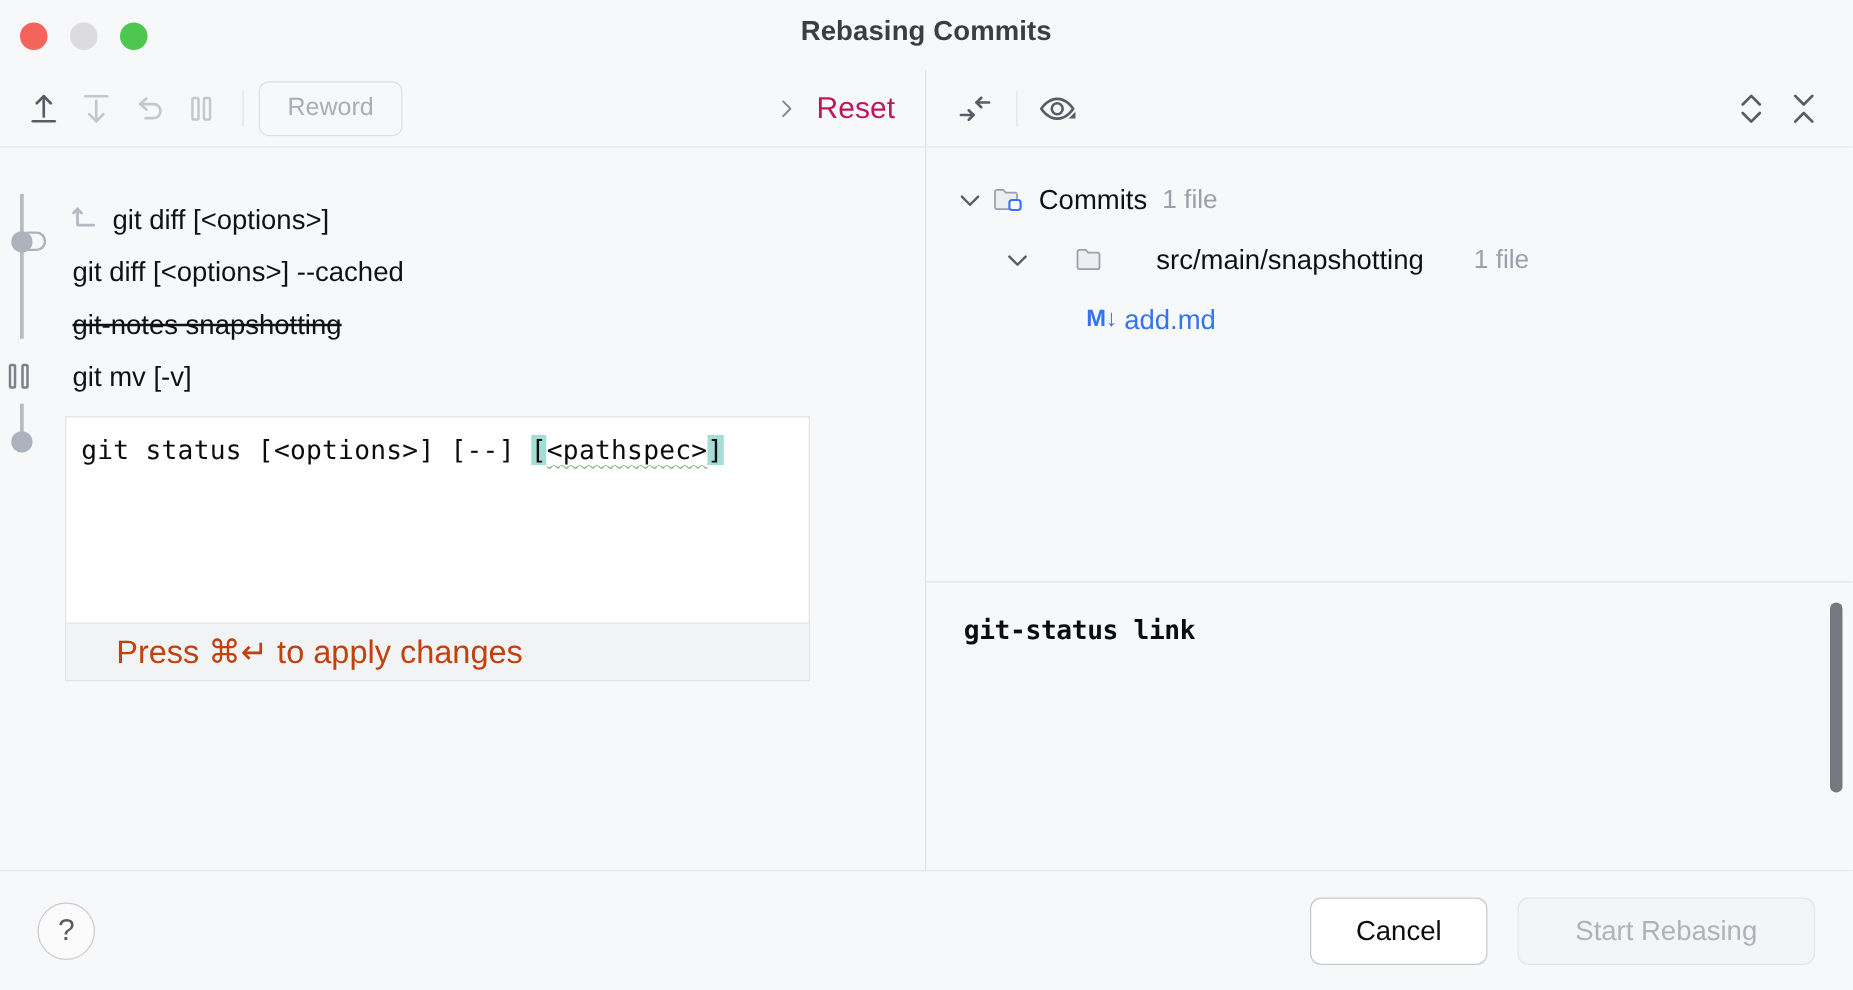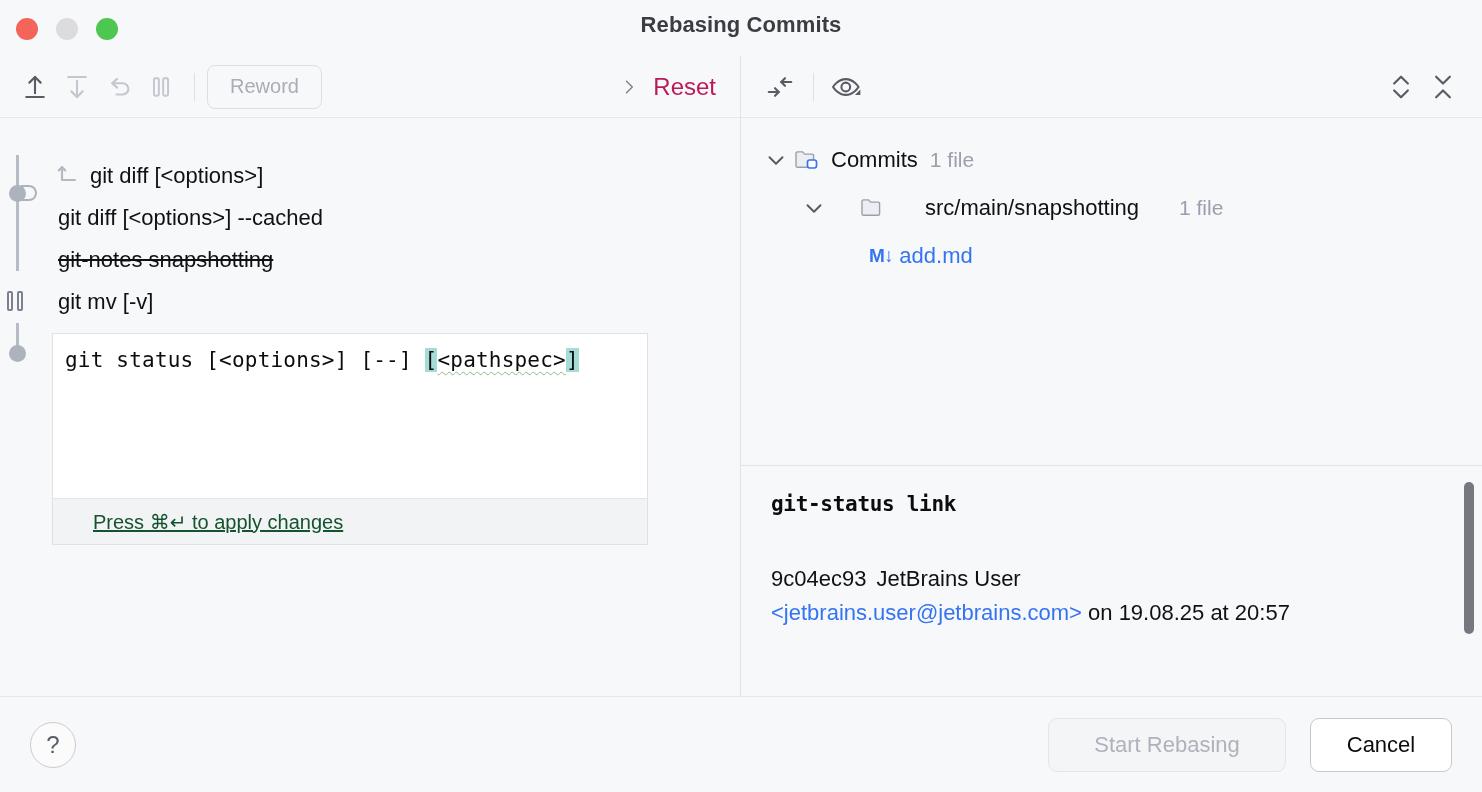--- a/index.html
+++ b/index.html
@@ -230,24 +230,23 @@
     text-underline-offset: 4px;
     text-decoration-thickness: 1px;
   }
   .editor-hint {
     height: 46px;
     border-top: 1px solid #e4e6e9;
     background: #f2f3f5;
     display: flex;
     align-items: center;
     padding-left: 40px;
-    font-size: 20px;
-    color: #14532d;
-    box-sizing: border-box;
-    text-decoration: underline;
+    font-size: 26px;
+    color: #c2410c;
+    box-sizing: border-box;
   }
 
   
   .right-toolbar {
     height: 62px;
     flex: 0 0 62px;
     display: flex;
     align-items: center;
     padding: 0 18px;
     border-bottom: 1px solid #e6e8eb;
@@ -551,31 +550,26 @@
 
         <div class="tree-row" style="padding-left:128px;">
           <span class="md-badge">M↓</span>
           <span class="file-name-link">add.md</span>
         </div>
 
       </div>
 
       <div class="details">
         <div class="details-subject">git-status link</div>
-        <div class="details-meta">
-          <span class="hash">9c04ec93</span><span>JetBrains User</span><br>
-          <span class="email">&lt;jetbrains.user@jetbrains.com&gt;</span>
-          <span>on 19.08.25 at 20:57</span>
-        </div>
         <div class="details-scrollbar"></div>
       </div>
 
     </div>
   </div>
 
   <div class="footer">
     <div class="help-btn">?</div>
     <div class="spacer"></div>
+    <div class="btn btn-cancel">Cancel</div>
     <div class="btn btn-primary-disabled">Start Rebasing</div>
-    <div class="btn btn-cancel">Cancel</div>
   </div>
 
 </div>
 
 </body></html>

